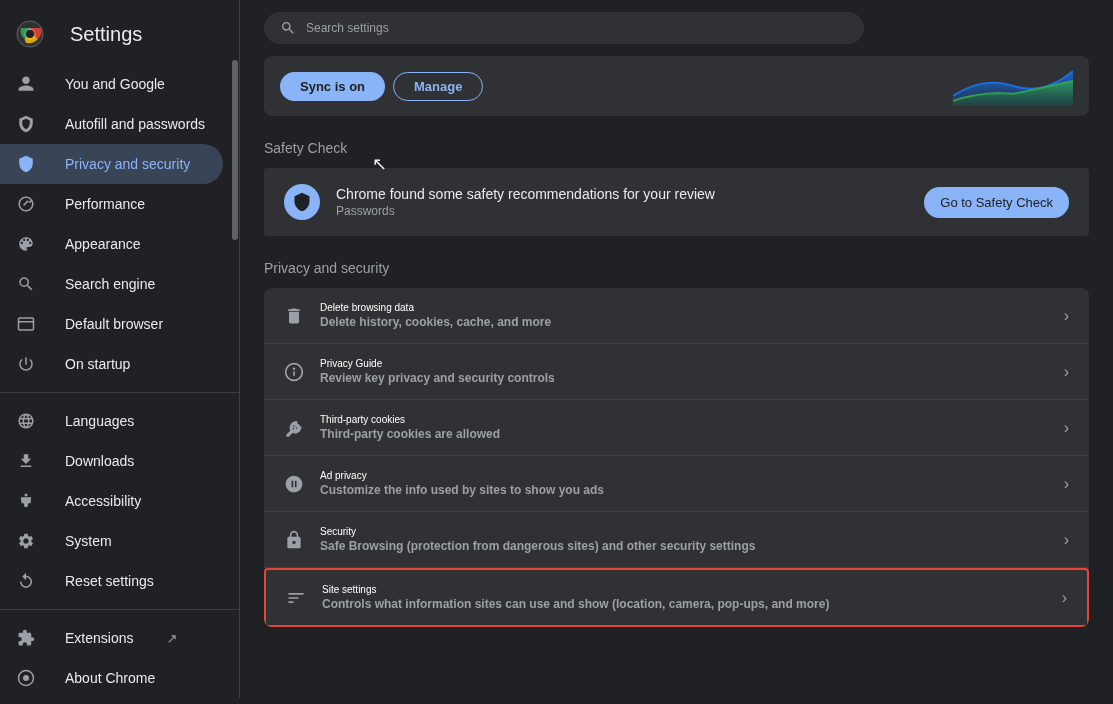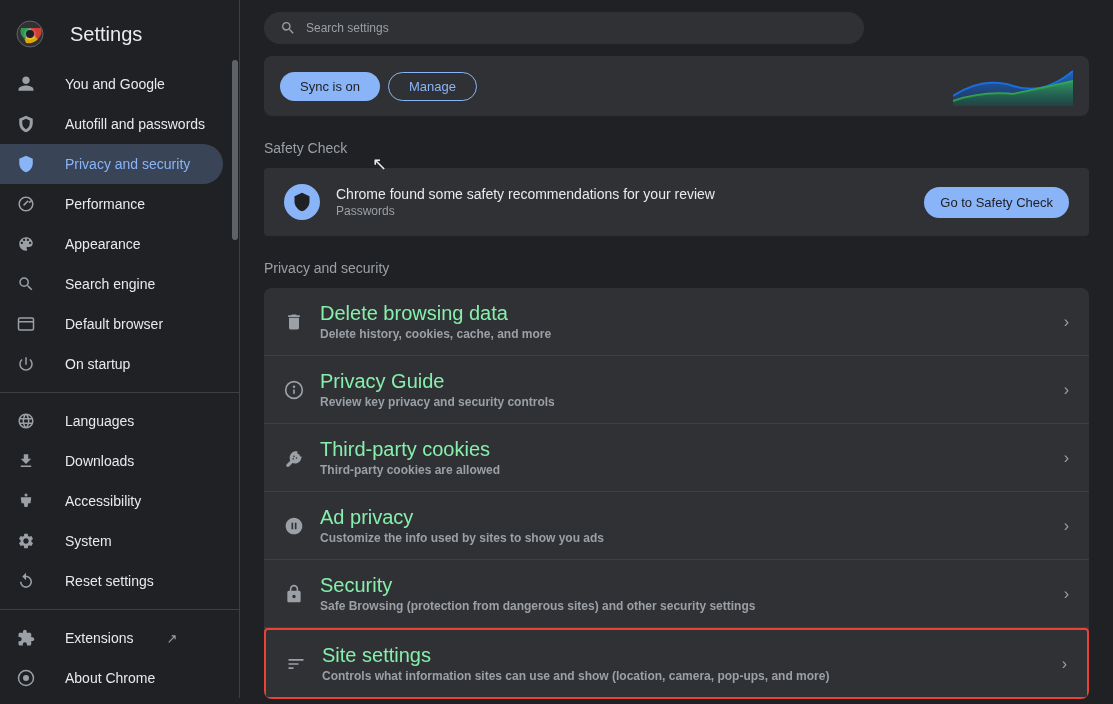--- a/index.html
+++ b/index.html
@@ -132,20 +132,21 @@
       gap: 8px;
     }
     .strip-btn {
       background: #8ab4f8;
       border: none;
       border-radius: 16px;
       padding: 6px 20px;
       color: #202124;
       font-size: 13px;
       cursor: pointer;
+      font-weight: bold;
     }
     .strip-btn.outline {
       background: transparent;
       border: 1px solid #8ab4f8;
       color: #8ab4f8;
     }
     .strip-chart {
       width: 120px;
       height: 40px;
     }
@@ -230,22 +231,22 @@
       display: flex;
       align-items: center;
       justify-content: center;
       flex-shrink: 0;
       color: #9aa0a6;
     }
     .item-text {
       flex: 1;
     }
     .item-text .item-title {
-      font-size: 20px;
-      color: #86efac;
+      font-size: 10px;
+      color: #ffffff;
       font-weight: 400;
       margin-bottom: 2px;
     }
     .item-text .item-desc {
       font-size: 12px;
       color: #9aa0a6;
       font-weight: bold;
     }
     .item-chevron {
       color: #9aa0a6;

